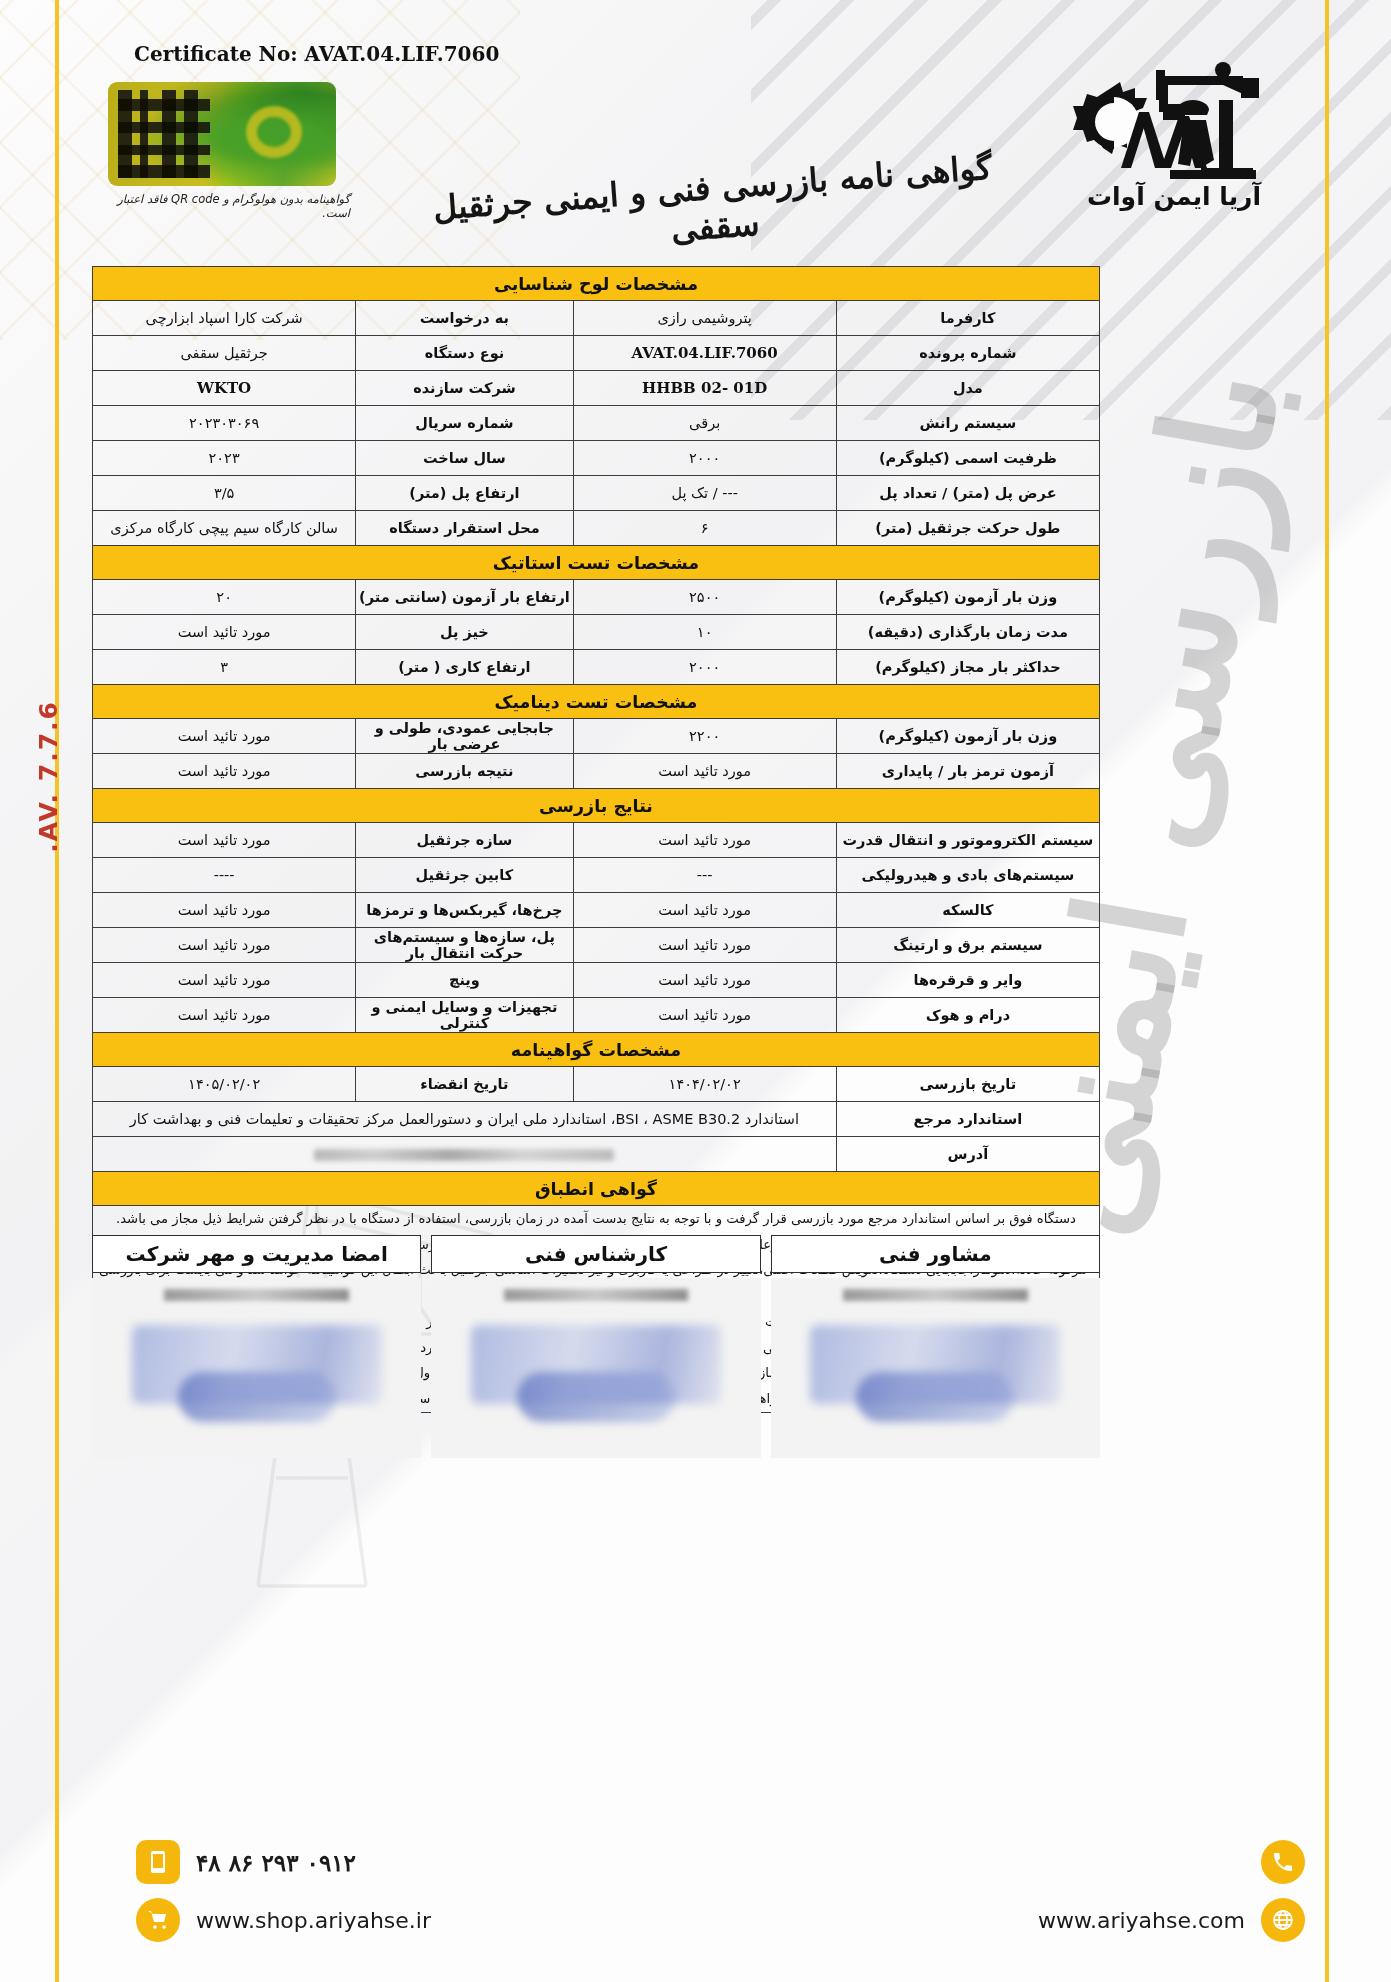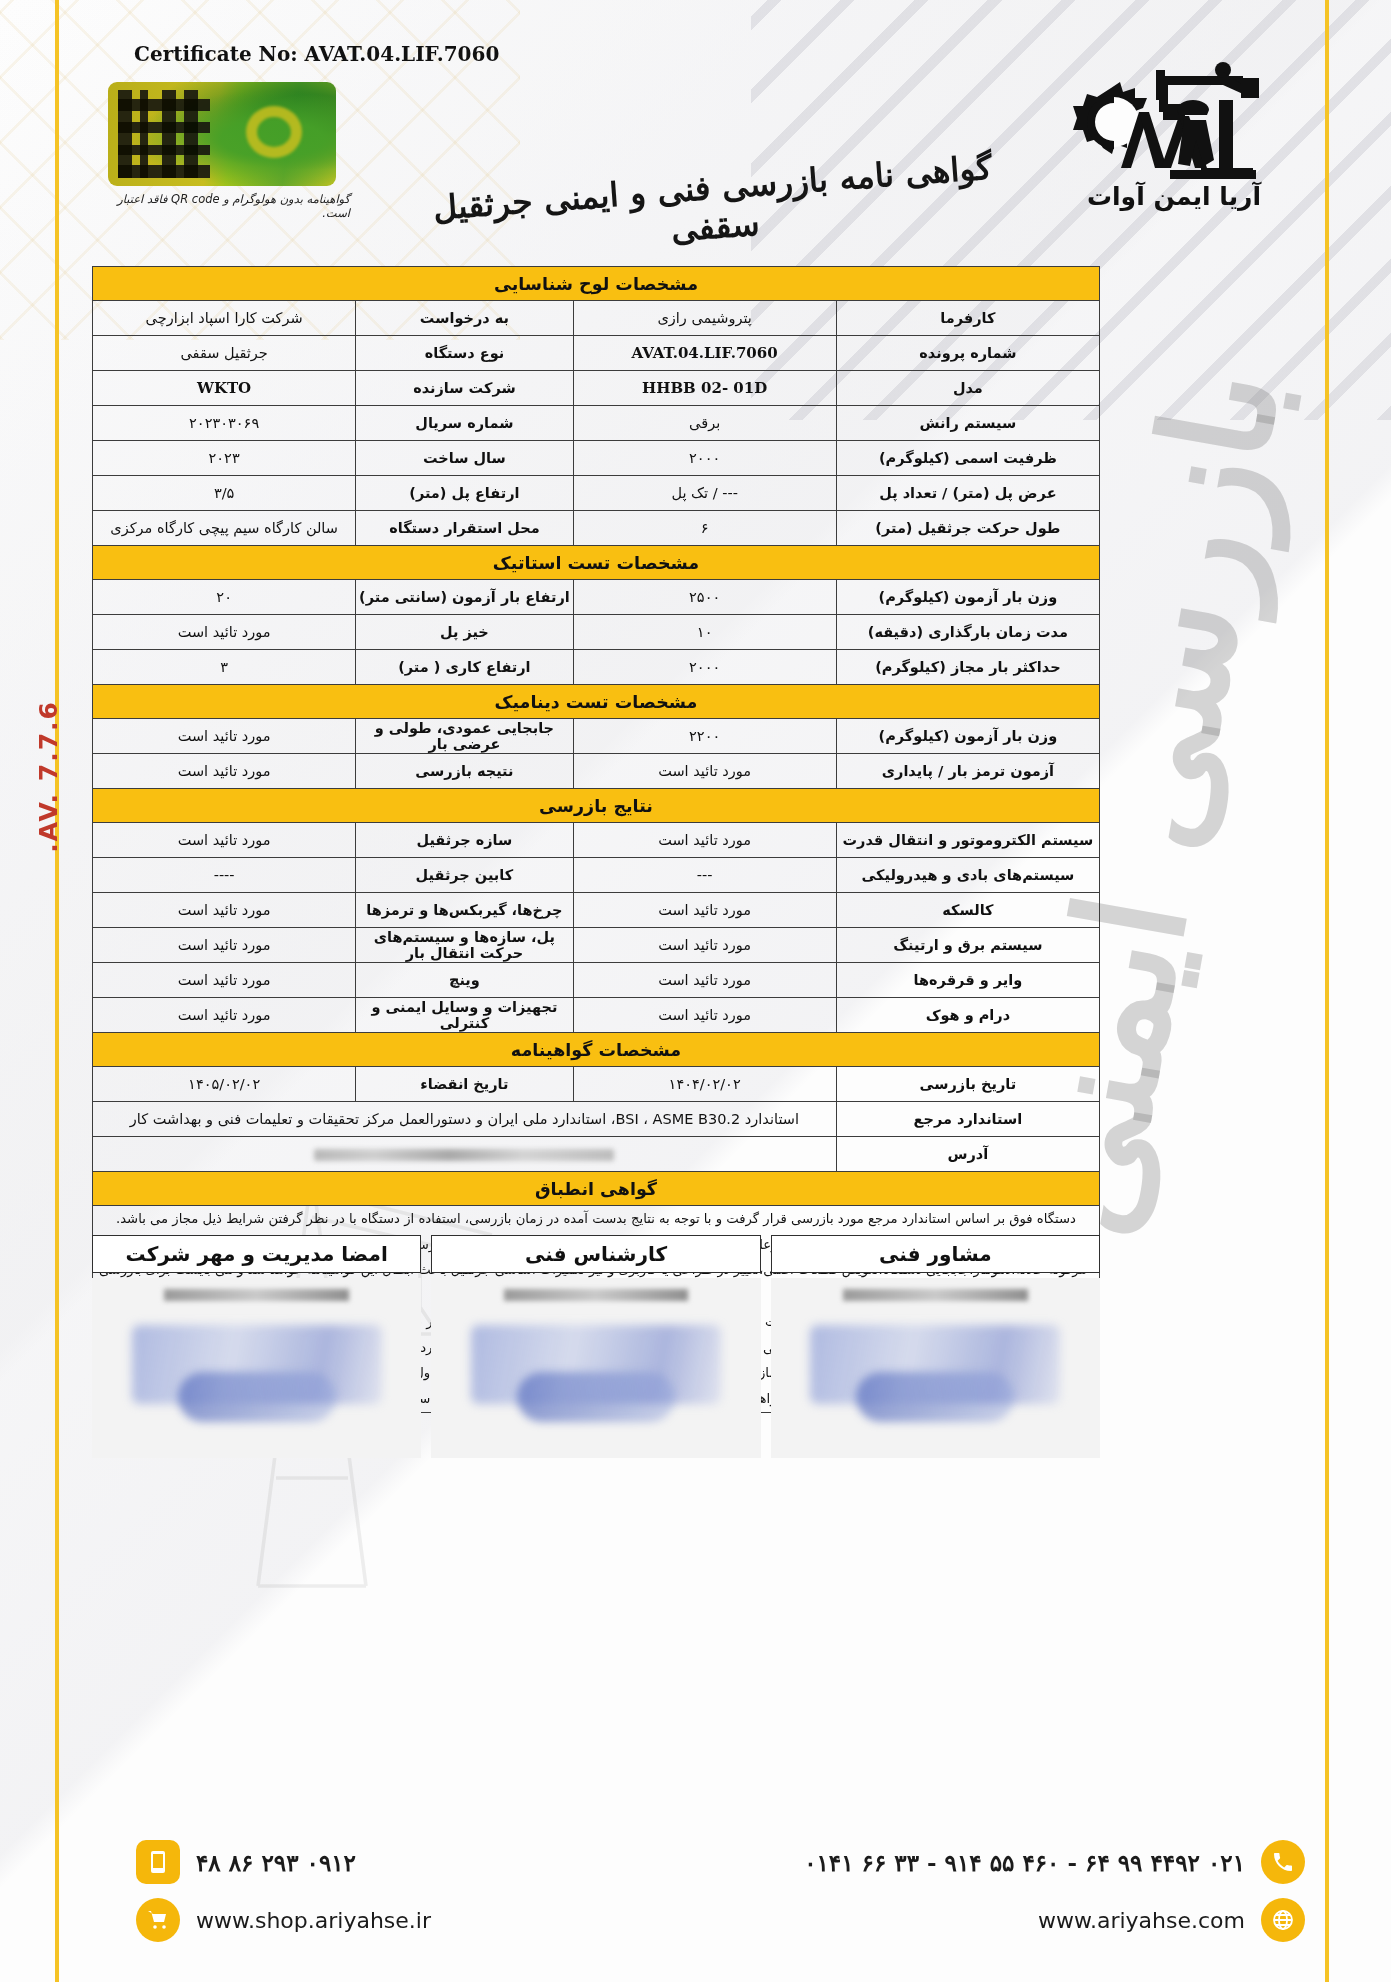--- a/index.html
+++ b/index.html
@@ -438,21 +438,20 @@
   </div>
 
   <div class="footer">
     <div class="f-row f-row1">
       <div class="f-right">
         <div class="ficon">
           <svg width="24" height="24" viewBox="0 0 24 24" fill="#fff">
               <path d="M6.6 10.8c1.4 2.8 3.8 5.1 6.6 6.6l2.2-2.2c.3-.3.7-.4 1-.2 1.2.4 2.4.6 3.6.6.6 0 1 .4 1 1V20c0 .6-.4 1-1 1C10.6 21 3 13.4 3 4c0-.6.4-1 1-1h3.5c.6 0 1 .4 1 1 0 1.3.2 2.5.6 3.6.1.3 0 .7-.2 1l-2.3 2.2z"></path>
             </svg>
         </div>
-        <div class="f-text">۰۲۱ ۴۴۹۲ ۹۹ ۶۴ - ۴۶۰ ۵۵ ۹۱۴ - ۳۳ ۶۶ ۰۱۴۱</div>
       </div>
       <div class="f-left">
         <div class="ficon sq">
           <svg width="20" height="24" viewBox="0 0 20 24" fill="#fff">
               <rect x="3" y="1" width="14" height="22" rx="2"></rect>
               <rect x="5" y="4" width="10" height="14" fill="#f5b70b"></rect>
             </svg>
         </div>
         <div class="f-text">۰۹۱۲ ۲۹۳ ۸۶ ۴۸</div>
       </div>

